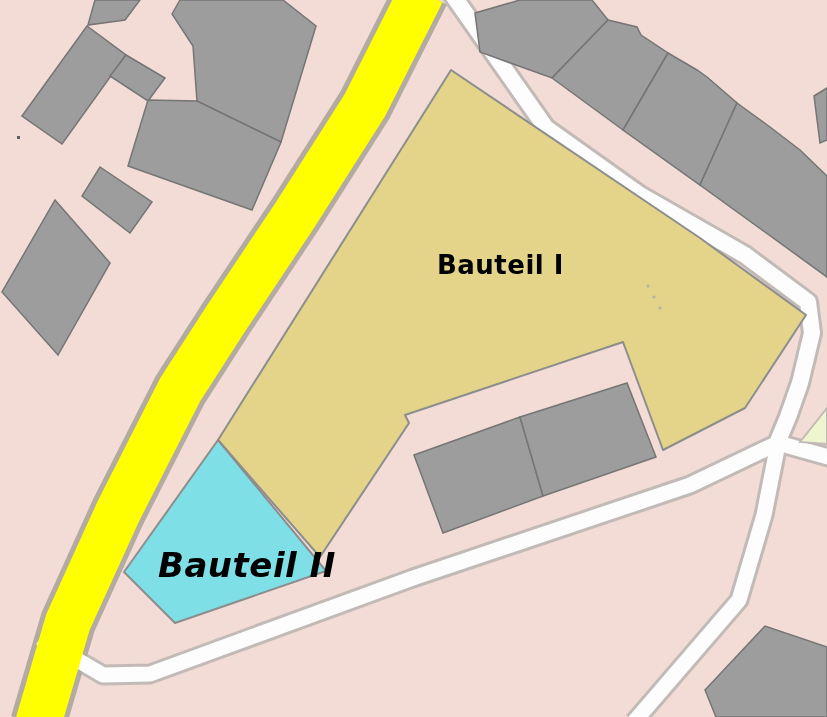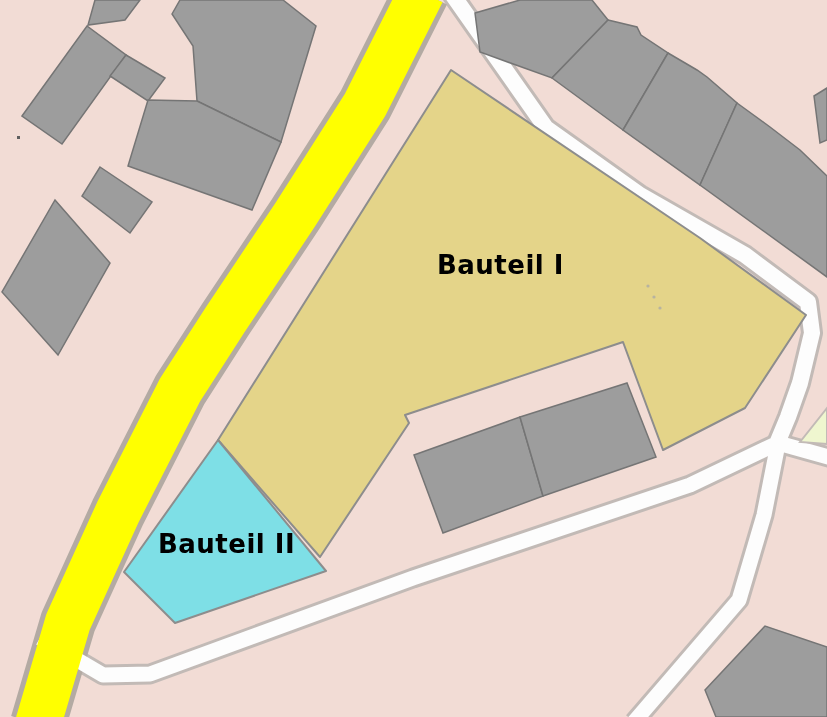--- a/index.html
+++ b/index.html
@@ -50,14 +50,14 @@
       <polygon points="520,417 627,383 656,457 543,496" fill="#9d9d9d" stroke="#757575" stroke-width="1.5" stroke-linejoin="miter"></polygon>
       <polygon points="705,690 765,626 827,647 827,717 716,717" fill="#9d9d9d" stroke="#757575" stroke-width="1.5" stroke-linejoin="miter"></polygon>
       <polygon points="451,70 700,238 806,315 745,408 663,450 623,342 405,415 409,423 320,557 218,440" fill="#e4d489" stroke="#8d8d8d" stroke-width="2" stroke-linejoin="round"></polygon>
       <polygon points="218,440 326,571 175,623 124,572" fill="#7edfe6" stroke="#8d8d8d" stroke-width="2" stroke-linejoin="round"></polygon>
       <circle cx="648" cy="286" r="1.6" fill="#a8a8a8" opacity="0.75"></circle>
       <circle cx="654" cy="297" r="1.6" fill="#a8a8a8" opacity="0.75"></circle>
       <circle cx="660" cy="308" r="1.6" fill="#a8a8a8" opacity="0.75"></circle>
       <rect x="17" y="136" width="3" height="3" fill="#5f5f5f"></rect>
     </svg>
   <div class="map-label" style="left: 437px; top: 251px; font-size: 26px; color: rgb(0, 0, 0);">Bauteil I</div>
-  <div class="map-label" style="left: 158px; top: 530px; font-size: 26px; color: rgb(0, 0, 0);">Bauteil II</div>
+  <div class="map-label" style="left: 158px; top: 546px; font-size: 34px; color: rgb(0, 0, 0); font-style: italic;">Bauteil II</div>
 </div>
 
 </body></html>

